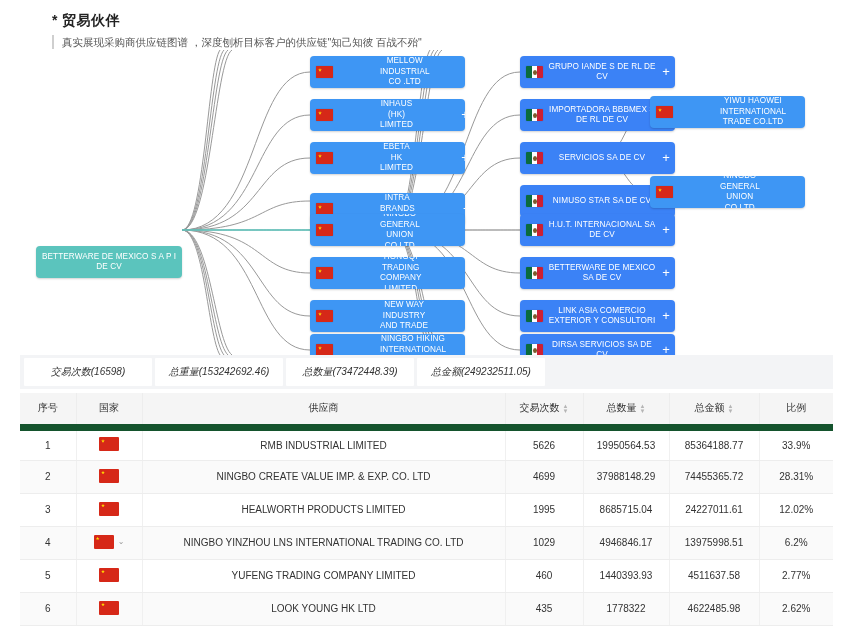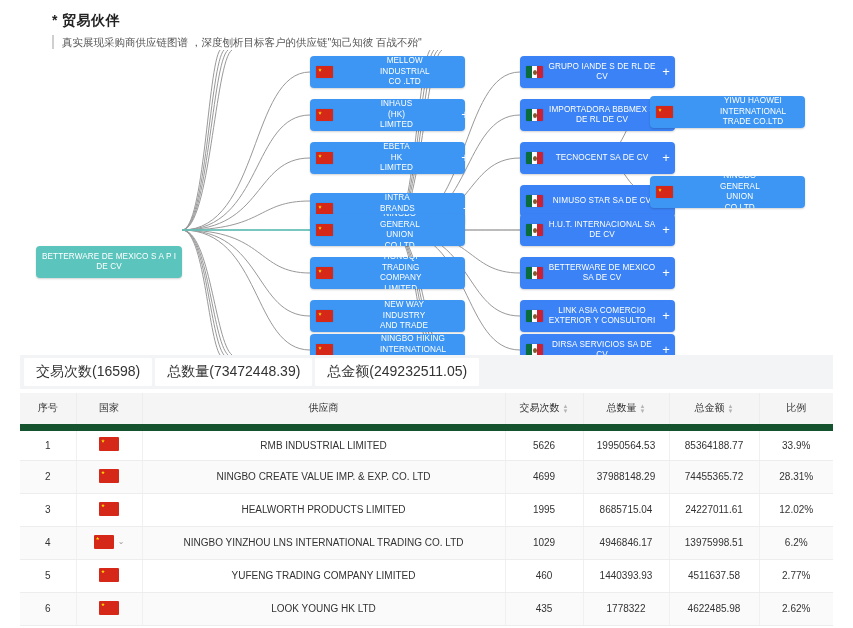--- a/index.html
+++ b/index.html
@@ -76,23 +76,24 @@
     background: #f3f4f6;
     display: flex; align-items: center; gap: 3px;
     padding: 3px 4px;
   }
   .stat-tab {
     background: #fff;
     height: 28px;
     flex: 0 0 auto;
     min-width: 128px;
     display: flex; align-items: center; justify-content: center;
-    font-size: 14px; color: #333;
+    font-size: 10px; color: #333;
     border-radius: 1px;
     padding: 0 12px;
+    font-style: italic;
   }
 
   
   .tbl { position: absolute; left: 20px; top: 393px; width: 813px; }
   table { width: 813px; border-collapse: collapse; table-layout: fixed; }
   thead th {
     background: #f5f5f5;
     height: 34px;
     font-size: 10px; font-weight: normal; color: #333;
     border-bottom: 7px solid #14532d;
@@ -222,21 +223,21 @@
           <span class="nlabel">GRUPO IANDE S DE RL DE CV</span>
           <span class="toggle">+</span>
         </div>
         <div class="node teal" style="left: 520px; top: 49px; width: 155px; height: 32px;">
           <span class="flag mx"></span>
           <span class="nlabel">IMPORTADORA BBBMEX S DE RL DE CV</span>
           <span class="toggle">+</span>
         </div>
         <div class="node teal" style="left: 520px; top: 92px; width: 155px; height: 32px;">
           <span class="flag mx"></span>
-          <span class="nlabel">TECNOCENT SA DE CV</span>
+          <span class="nlabel">SERVICIOS SA DE CV</span>
           <span class="toggle">+</span>
         </div>
         <div class="node teal" style="left: 520px; top: 135px; width: 155px; height: 32px;">
           <span class="flag mx"></span>
           <span class="nlabel">NIMUSO STAR SA DE CV</span>
           <span class="toggle">−</span>
         </div>
         <div class="node teal" style="left: 520px; top: 164px; width: 155px; height: 32px;">
           <span class="flag mx"></span>
           <span class="nlabel">H.U.T. INTERNACIONAL SA DE CV</span>
@@ -268,20 +269,21 @@
           <span class="toggle">+</span>
         </div>
         <div class="node root" style="left: 36px; top: 164px; width: 146px; height: 32px;">
           <span class="nlabel">BETTERWARE DE MEXICO S A P I DE CV</span>
         </div>
       </div>
   </div>
 
   <div class="stats" id="stats-bar">
       <div class="stat-tab">交易次数(16598)</div>
+      <div class="stat-tab">总重量(153242692.46)</div>
       <div class="stat-tab">总数量(73472448.39)</div>
       <div class="stat-tab">总金额(249232511.05)</div>
     </div>
 
   <div class="tbl">
     <table>
       <colgroup>
         <col class="col-idx">
           <col class="col-cty">
           <col class="col-sup">

